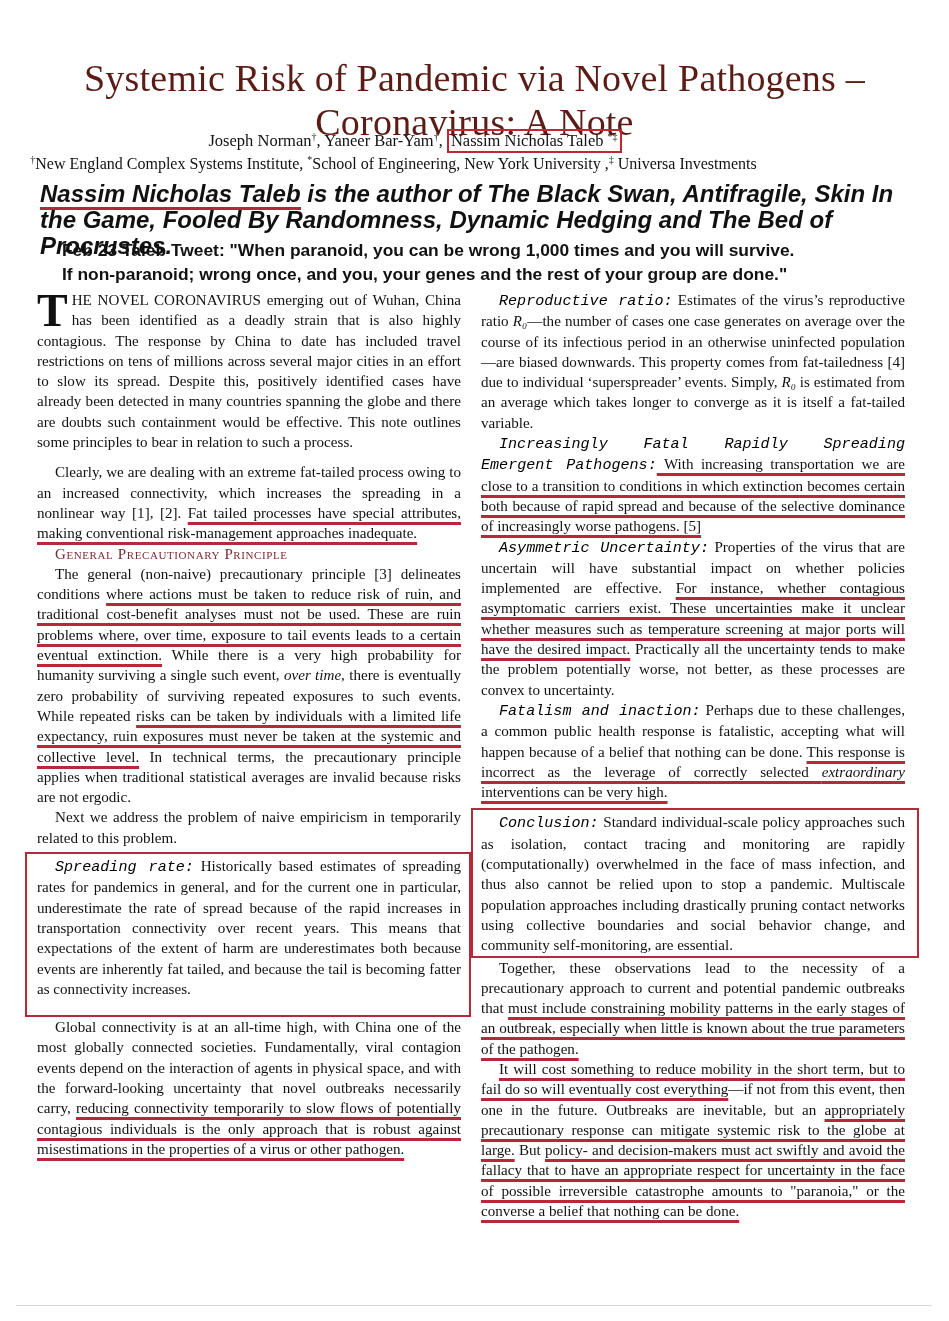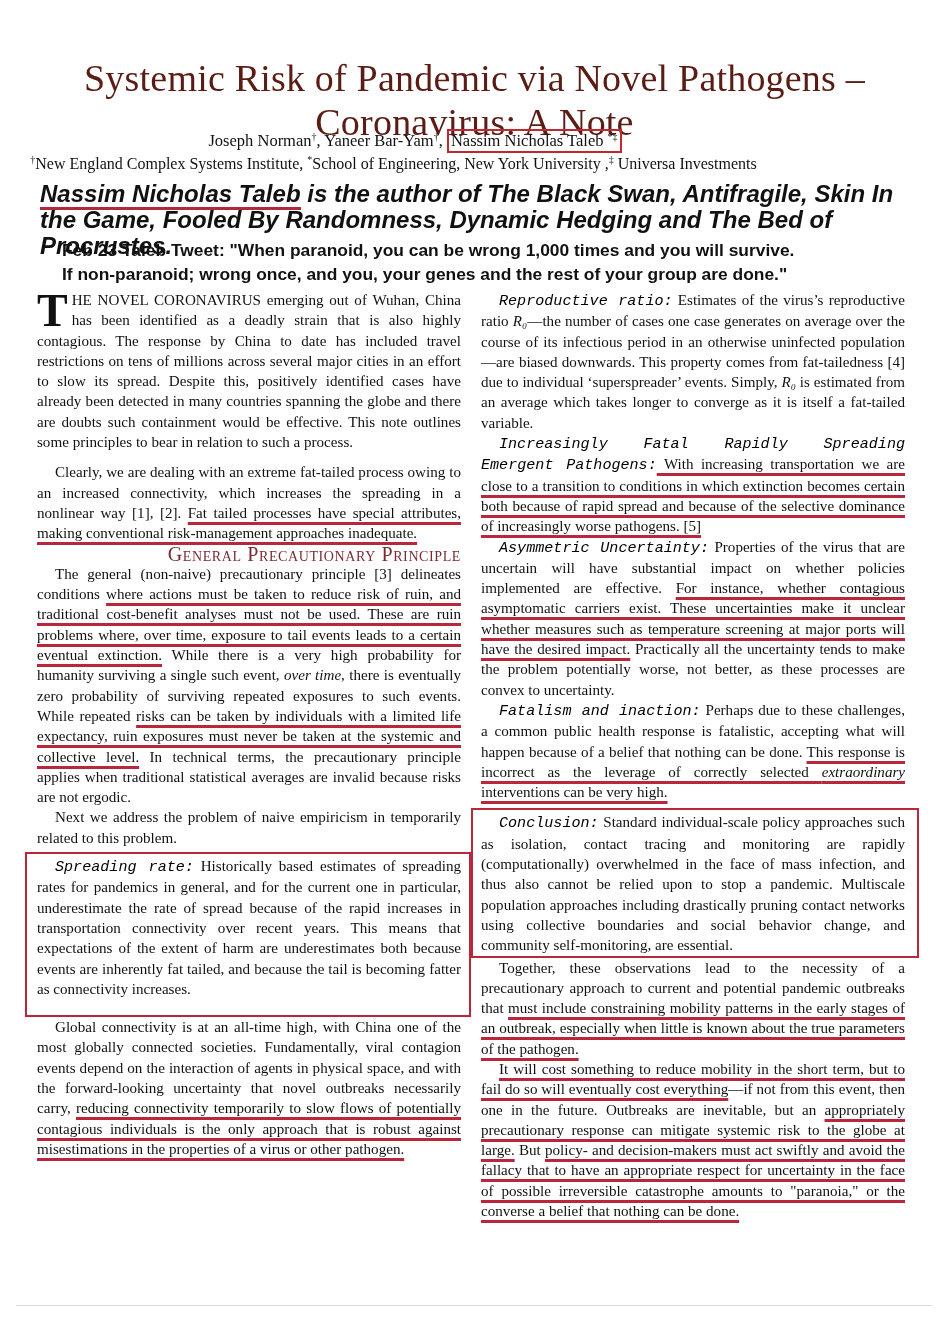--- a/index.html
+++ b/index.html
@@ -20,21 +20,21 @@
   #tweet { position: absolute; left: 62px; top: 238px; width: 870px; font-size: 17.4px; line-height: 24px;
     font-weight: bold; color: #111; }
 
   .col { position: absolute; top: 290px; width: 424px; font-size: 15.1px; line-height: 20.3px; text-align: justify; }
   #colL { left: 37px; }
   #colR { left: 481px; }
   .col p { margin: 0; text-indent: 18px; }
   .col p.ni { text-indent: 0; }
   .gap { height: 10px; }
   .dropcap { float: left; font-size: 46px; line-height: 38px; font-weight: bold; margin: 2px 4px 0 0; }
-  .sec { text-align: right; font-variant: small-caps; color: #7a2c32; font-size: 20px; letter-spacing: 0.6px;
+  .sec { text-align: left; font-variant: small-caps; color: #7a2c32; font-size: 15px; letter-spacing: 0.6px;
     margin: 30px 0 12px 0; text-indent: 0; }
   .lead { font-style: italic; color: #000000; font-family: Liberation Mono, monospace; }
   .u { text-decoration: underline; text-decoration-color: #b8283a; text-decoration-thickness: 2.5px; text-underline-offset: 4px; }
   .box { border: 2.5px solid #b8283a; margin: 4px -10px 0 -12px; padding: 2px 8px 16px 10px; }
   #colR .box { margin: 0 -14px 0 -10px; padding: 2px 12px 0 8px; }
   #footer-rule { position: absolute; left: 16px; top: 1305px; width: 916px; border-top: 1px solid #d8d8d8; }
 </style>
 </head>
 <body>
 

